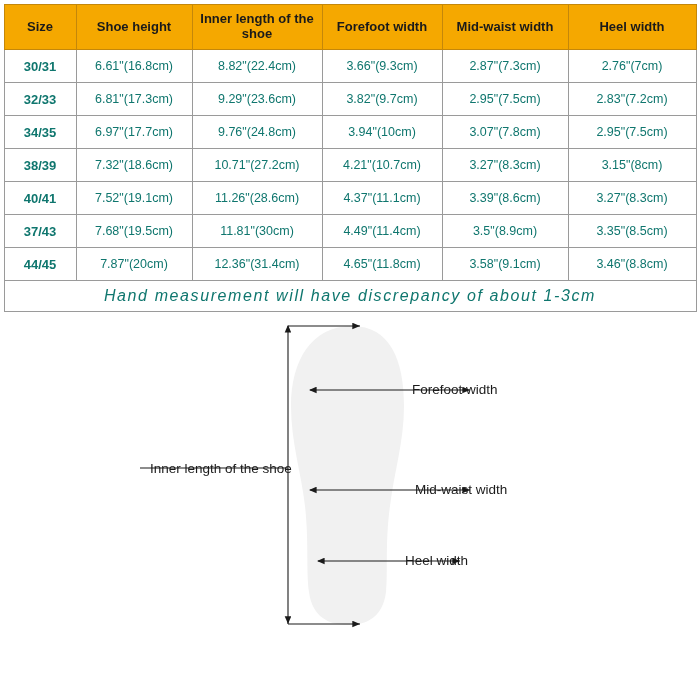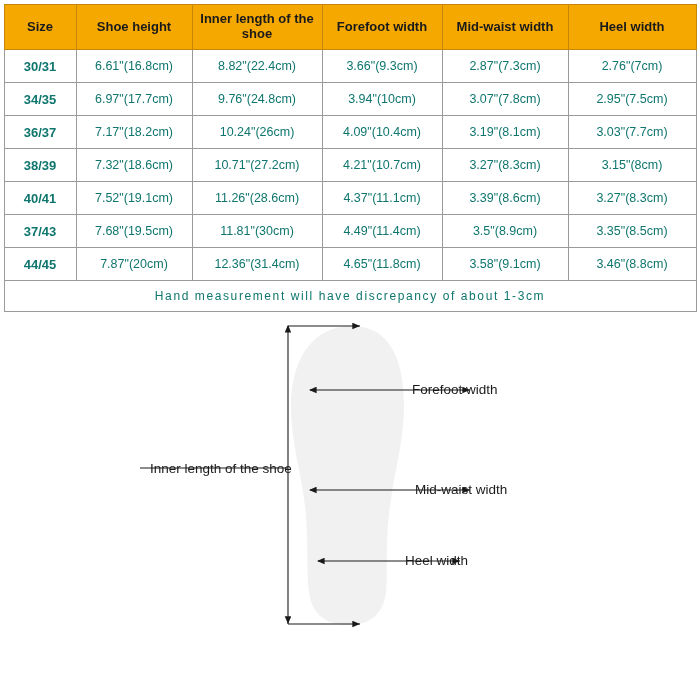--- a/index.html
+++ b/index.html
@@ -53,21 +53,22 @@
     font-weight: bold;
     font-size: 13px;
   }
   .size-table tfoot td {
     height: 30px;
     font-size: 12.5px;
     letter-spacing: 0.4px;
   }
   .size-table tfoot td.note-spaced {
     letter-spacing: 1.6px;
-    font-size: 12px;
+    font-size: 16px;
+    font-style: italic;
   }
 
   
   col.c-size   { width: 72px; }
   col.c-h      { width: 116px; }
   col.c-inner  { width: 130px; }
   col.c-fore   { width: 120px; }
   col.c-mid    { width: 126px; }
   col.c-heel   { width: 128px; }
 
@@ -119,34 +120,34 @@
     <tbody>
       <tr>
         <td class="size-cell">30/31</td>
         <td>6.61"(16.8cm)</td>
         <td>8.82"(22.4cm)</td>
         <td>3.66"(9.3cm)</td>
         <td>2.87"(7.3cm)</td>
         <td>2.76"(7cm)</td>
       </tr>
       <tr>
+        <td class="size-cell">32/33</td>
+        <td>6.81"(17.3cm)</td>
+        <td>9.29"(23.6cm)</td>
+        <td>3.82"(9.7cm)</td>
+        <td>2.95"(7.5cm)</td>
+        <td>2.83"(7.2cm)</td>
+      </tr>
+      <tr>
         <td class="size-cell">34/35</td>
         <td>6.97"(17.7cm)</td>
         <td>9.76"(24.8cm)</td>
         <td>3.94"(10cm)</td>
         <td>3.07"(7.8cm)</td>
         <td>2.95"(7.5cm)</td>
-      </tr>
-      <tr>
-        <td class="size-cell">36/37</td>
-        <td>7.17"(18.2cm)</td>
-        <td>10.24"(26cm)</td>
-        <td>4.09"(10.4cm)</td>
-        <td>3.19"(8.1cm)</td>
-        <td>3.03"(7.7cm)</td>
       </tr>
       <tr>
         <td class="size-cell">38/39</td>
         <td>7.32"(18.6cm)</td>
         <td>10.71"(27.2cm)</td>
         <td>4.21"(10.7cm)</td>
         <td>3.27"(8.3cm)</td>
         <td>3.15"(8cm)</td>
       </tr>
       <tr>

